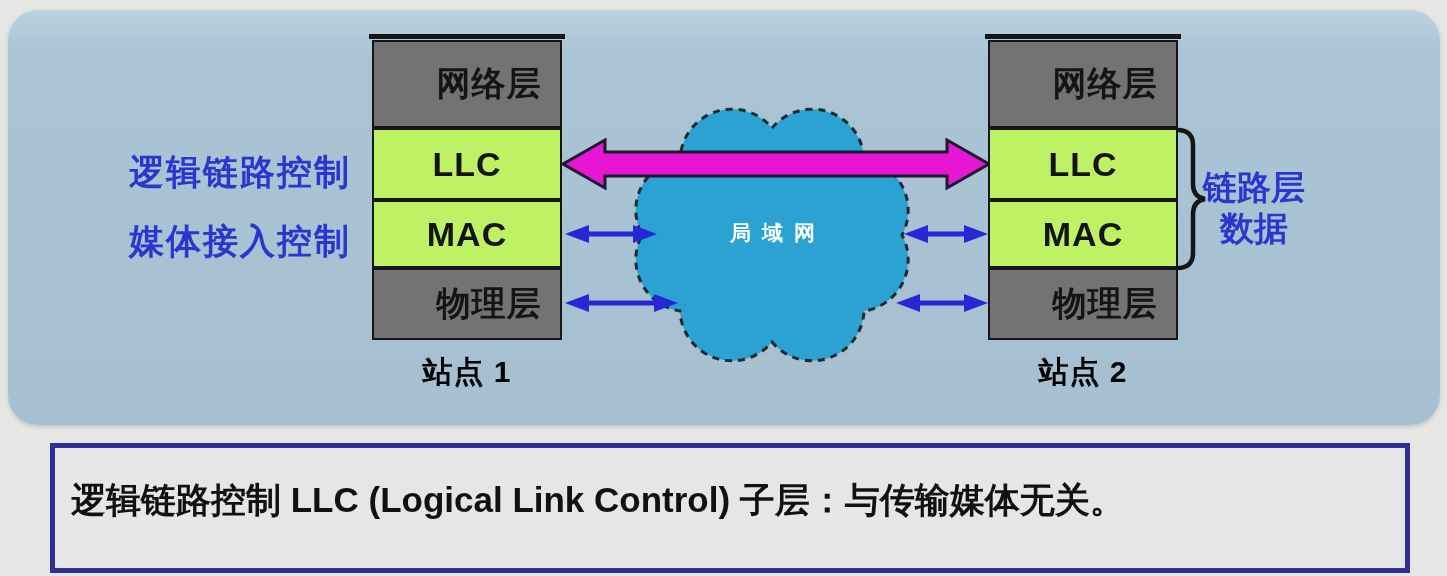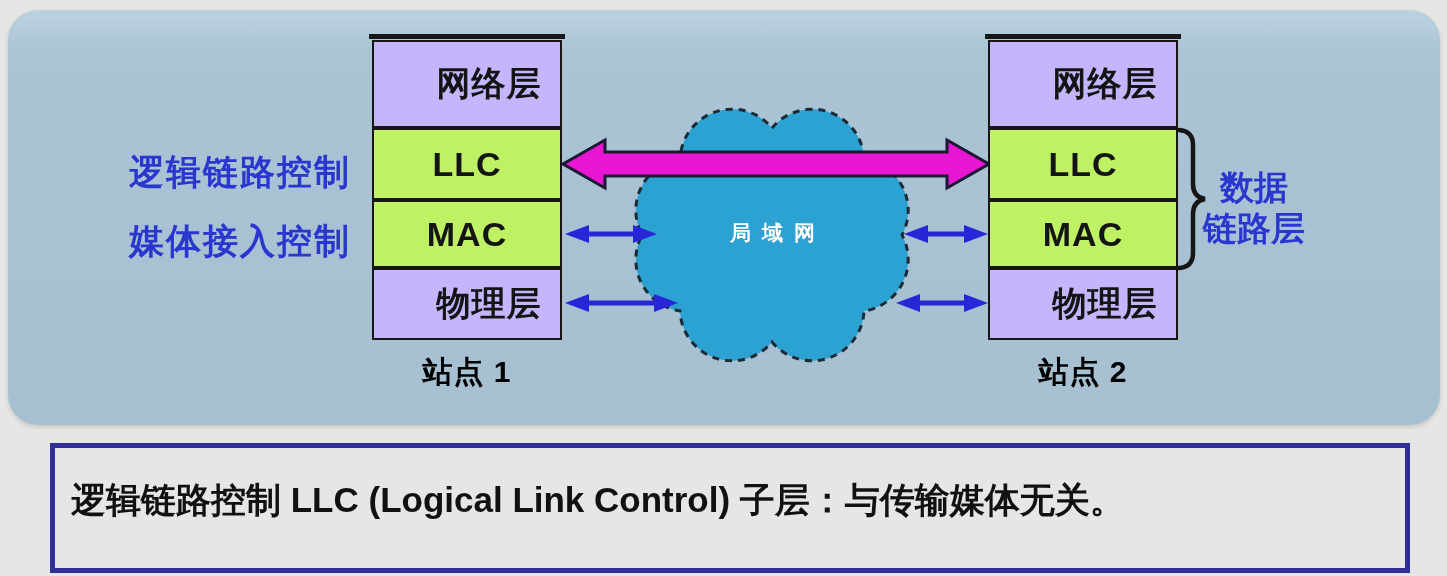--- a/index.html
+++ b/index.html
@@ -17,21 +17,21 @@
     box-shadow:0 2px 4px rgba(0,0,0,0.15);
   }
   
   .capline{position:absolute;height:5px;background:#161616;}
   .layerbox{
     position:absolute;width:190px;box-sizing:border-box;
     border:2.5px solid #161616;
     display:flex;align-items:center;justify-content:center;
     font-size:34px;color:#141414;letter-spacing:1px;
   }
-  .yellow{background:#c4b5fd;padding-left:44px;}
+  .yellow{background:#737373;padding-left:44px;}
   .cyan{background:#bef264;}
   .station-caption{
     position:absolute;width:190px;text-align:center;
     font-size:30px;color:#000000;letter-spacing:1px;
   }
   
   .side-label{
     position:absolute;font-size:35px;color:#2b36cf;letter-spacing:2px;white-space:nowrap;
   }
   
@@ -102,19 +102,19 @@
 <div class="station-caption" style="left:372px;top:352px;">站点 1</div>
 
 <div class="capline" style="left:985px;top:34px;width:196px;"></div>
 <div class="layerbox yellow" style="left:988px;top:40px;height:88px;">网络层</div>
 <div class="layerbox cyan" style="left:988px;top:128px;height:72px;">LLC</div>
 <div class="layerbox cyan" style="left:988px;top:200px;height:68px;">MAC</div>
 <div class="layerbox yellow" style="left:988px;top:268px;height:72px;">物理层</div>
 <div class="station-caption" style="left:988px;top:352px;">站点 2</div>
 
 <div class="brace-label">
+  <div>链路层</div>
   <div>数据</div>
-  <div>链路层</div>
 </div>
 
 <div class="note-box">
   <div class="note-line">逻辑链路控制 LLC (Logical Link Control) 子层：与传输媒体无关。</div>
 </div>
 
 </body></html>

